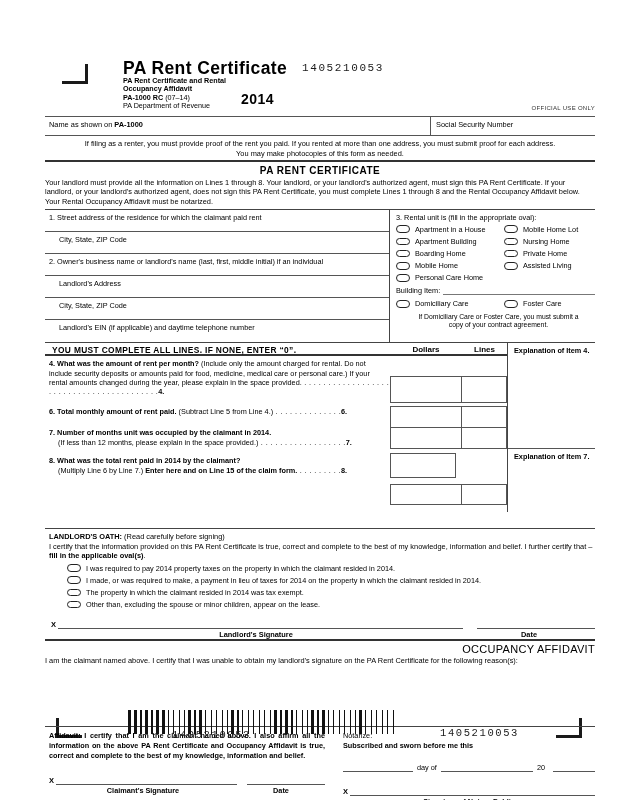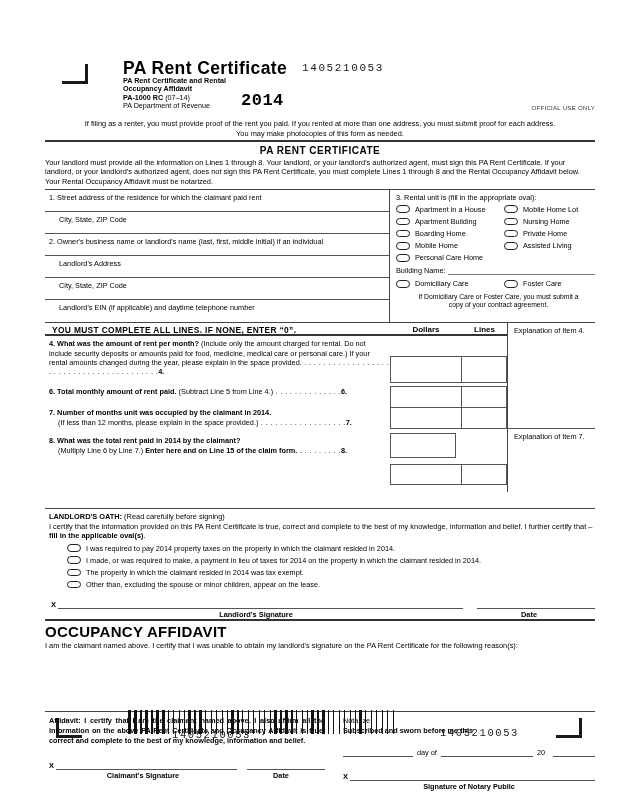--- a/index.html
+++ b/index.html
@@ -46,21 +46,21 @@
     font-size: 7.2px; font-weight: bold; line-height: 8.4px;
     width: 130px;
   }
   .hdr-code {
     position: absolute; left: 78px; top: 36px;
     font-size: 7.2px; line-height: 8.4px;
   }
   .hdr-code b { font-weight: bold; }
   .hdr-year {
     position: absolute; left: 196px; top: 33px;
-    font-size: 17px; font-weight: bold; letter-spacing: 0.5px; font-family: Liberation Mono, monospace;
+    font-size: 14px; font-weight: bold; letter-spacing: 0.5px;
   }
   .doc-no {
     position: absolute; left: 257px; top: 4px;
     font-family: "Liberation Mono", monospace;
     font-size: 11px; letter-spacing: 1.6px; color: #1a1a1a;
   }
   .official {
     position: absolute; right: 0; top: 47px;
     font-size: 6px; letter-spacing: 0.3px; color: #333;
   }
@@ -124,21 +124,21 @@
   .lines-L { flex: 0 0 345px; }
   .lines-D { flex: 0 0 72px; }
   .lines-C { flex: 0 0 45px; }
   .lines-E { flex: 1; border-left: 1.4px solid #444; }
 
   .hdrbar { height: 13px; border-bottom: 2.2px solid #333; }
   .hdrbar.l { padding: 1.5px 0 0 7px; font-size: 8.4px; font-weight: bold;
               letter-spacing: 0.35px; }
   .hdrbar.d, .hdrbar.c { font-size: 8px; font-weight: bold; text-align: center;
               padding-top: 2px; }
-  .hdrbar.e { font-size: 7.3px; font-weight: normal; padding: 2.5px 0 0 6px;
+  .hdrbar.e { font-size: 7.3px; font-weight: bold; padding: 2.5px 0 0 6px;
               border-bottom: none; }
 
   .qtext { font-size: 7.3px; line-height: 9.4px; padding-left: 4px; }
   .qtext b { font-weight: bold; }
   .q4 { height: 47px; padding-top: 3px; }
   .q5 { height: 25px; padding-top: 3px; }
   .q6 { height: 21px; padding-top: 4px; }
   .q7 { height: 29px; padding-top: 4px; }
   .q8 { height: 26px; padding-top: 3px; }
   .dots { letter-spacing: 0.4px; }
@@ -159,22 +159,22 @@
   .sigrow { display: flex; padding: 6px 0 0 2px; align-items: flex-end; }
   .sig-x { font-size: 7.5px; font-weight: bold; padding-right: 2px; }
   .sig-l { flex: 1; border-bottom: 1px solid #555; height: 11px; }
   .sig-gap { width: 14px; }
   .sig-d { flex: 0 0 118px; border-bottom: 1px solid #555; height: 11px; }
   .sig-cap { display: flex; font-size: 7.4px; font-weight: bold; padding-top: 1px; }
   .sig-cap .a { flex: 1; text-align: center; }
   .sig-cap .b { flex: 0 0 132px; text-align: center; }
 
   
-  .oa-band { border-top: 2.2px solid #333; text-align: left;
-             font-size: 15px; font-weight: bold; padding: 2px 0 1px;
+  .oa-band { border-top: 2.2px solid #333; text-align: right;
+             font-size: 11px; font-weight: normal; padding: 2px 0 1px;
              letter-spacing: 0.3px; }
   .oa-txt { font-size: 7.4px; line-height: 9.5px; padding-bottom: 2px; }
   .oa-blank { height: 58px; }
 
   
   .btm { display: flex; border-top: 1.4px solid #444; }
   .btm-L { flex: 0 0 290px; padding: 4px 10px 0 4px; }
   .btm-R { flex: 1; padding: 4px 0 0 8px; }
   .aff-t { font-size: 7.3px; line-height: 10px; font-weight: bold;
            text-align: justify; }
@@ -230,20 +230,28 @@
       <div class="hdr-code">
         <b>PA-1000 RC</b>
         <span>(07–14)</span><br>
         <span>PA Department of Revenue</span>
       </div>
       <div class="hdr-year">2014</div>
       <div class="doc-no">1405210053</div>
       <div class="official">OFFICIAL USE ONLY</div>
     </div>
 
+    <div class="namerow">
+      <div class="lf">
+        <span>Name as shown on </span><b>PA-1000</b>
+      </div>
+      <div class="rt">
+        <span>Social Security Number</span>
+      </div>
+    </div>
 
     <div class="notice">
       <div class="c">If filing as a renter, you must provide proof of the rent you paid.  If you rented at more than one address, you must submit proof for each address.</div>
       <div class="c">You may make photocopies of this form as needed.</div>
     </div>
 
     <div class="rule-thick"></div>
     <div class="band">PA RENT CERTIFICATE</div>
     <div class="intro">Your landlord must provide all the information on Lines 1 through 8. Your landlord, or your landlord's authorized agent, must sign this PA Rent Certificate. If your landlord, or your landlord's authorized agent, does not sign this PA Rent Certificate, you must complete Lines 1 through 8 and the Rental Occupancy Affidavit below. Your Rental Occupancy Affidavit must be notarized.</div>
 
@@ -319,21 +327,21 @@
           </div>
 
           <div class="ovalrow">
             <div class="ovcell c1">
               <span class="oval"></span>
               <span>Personal Care Home</span>
             </div>
           </div>
 
           <div class="bname">
-            <span class="lbl">Building Name:</span>
+            <span class="lbl">Building Item:</span>
             <span class="ln"></span>
           </div>
 
           <div class="ovalrow">
             <div class="ovcell c1">
               <span class="oval"></span>
               <span>Domiciliary Care</span>
             </div>
             <div class="ovcell">
               <span class="oval"></span>

